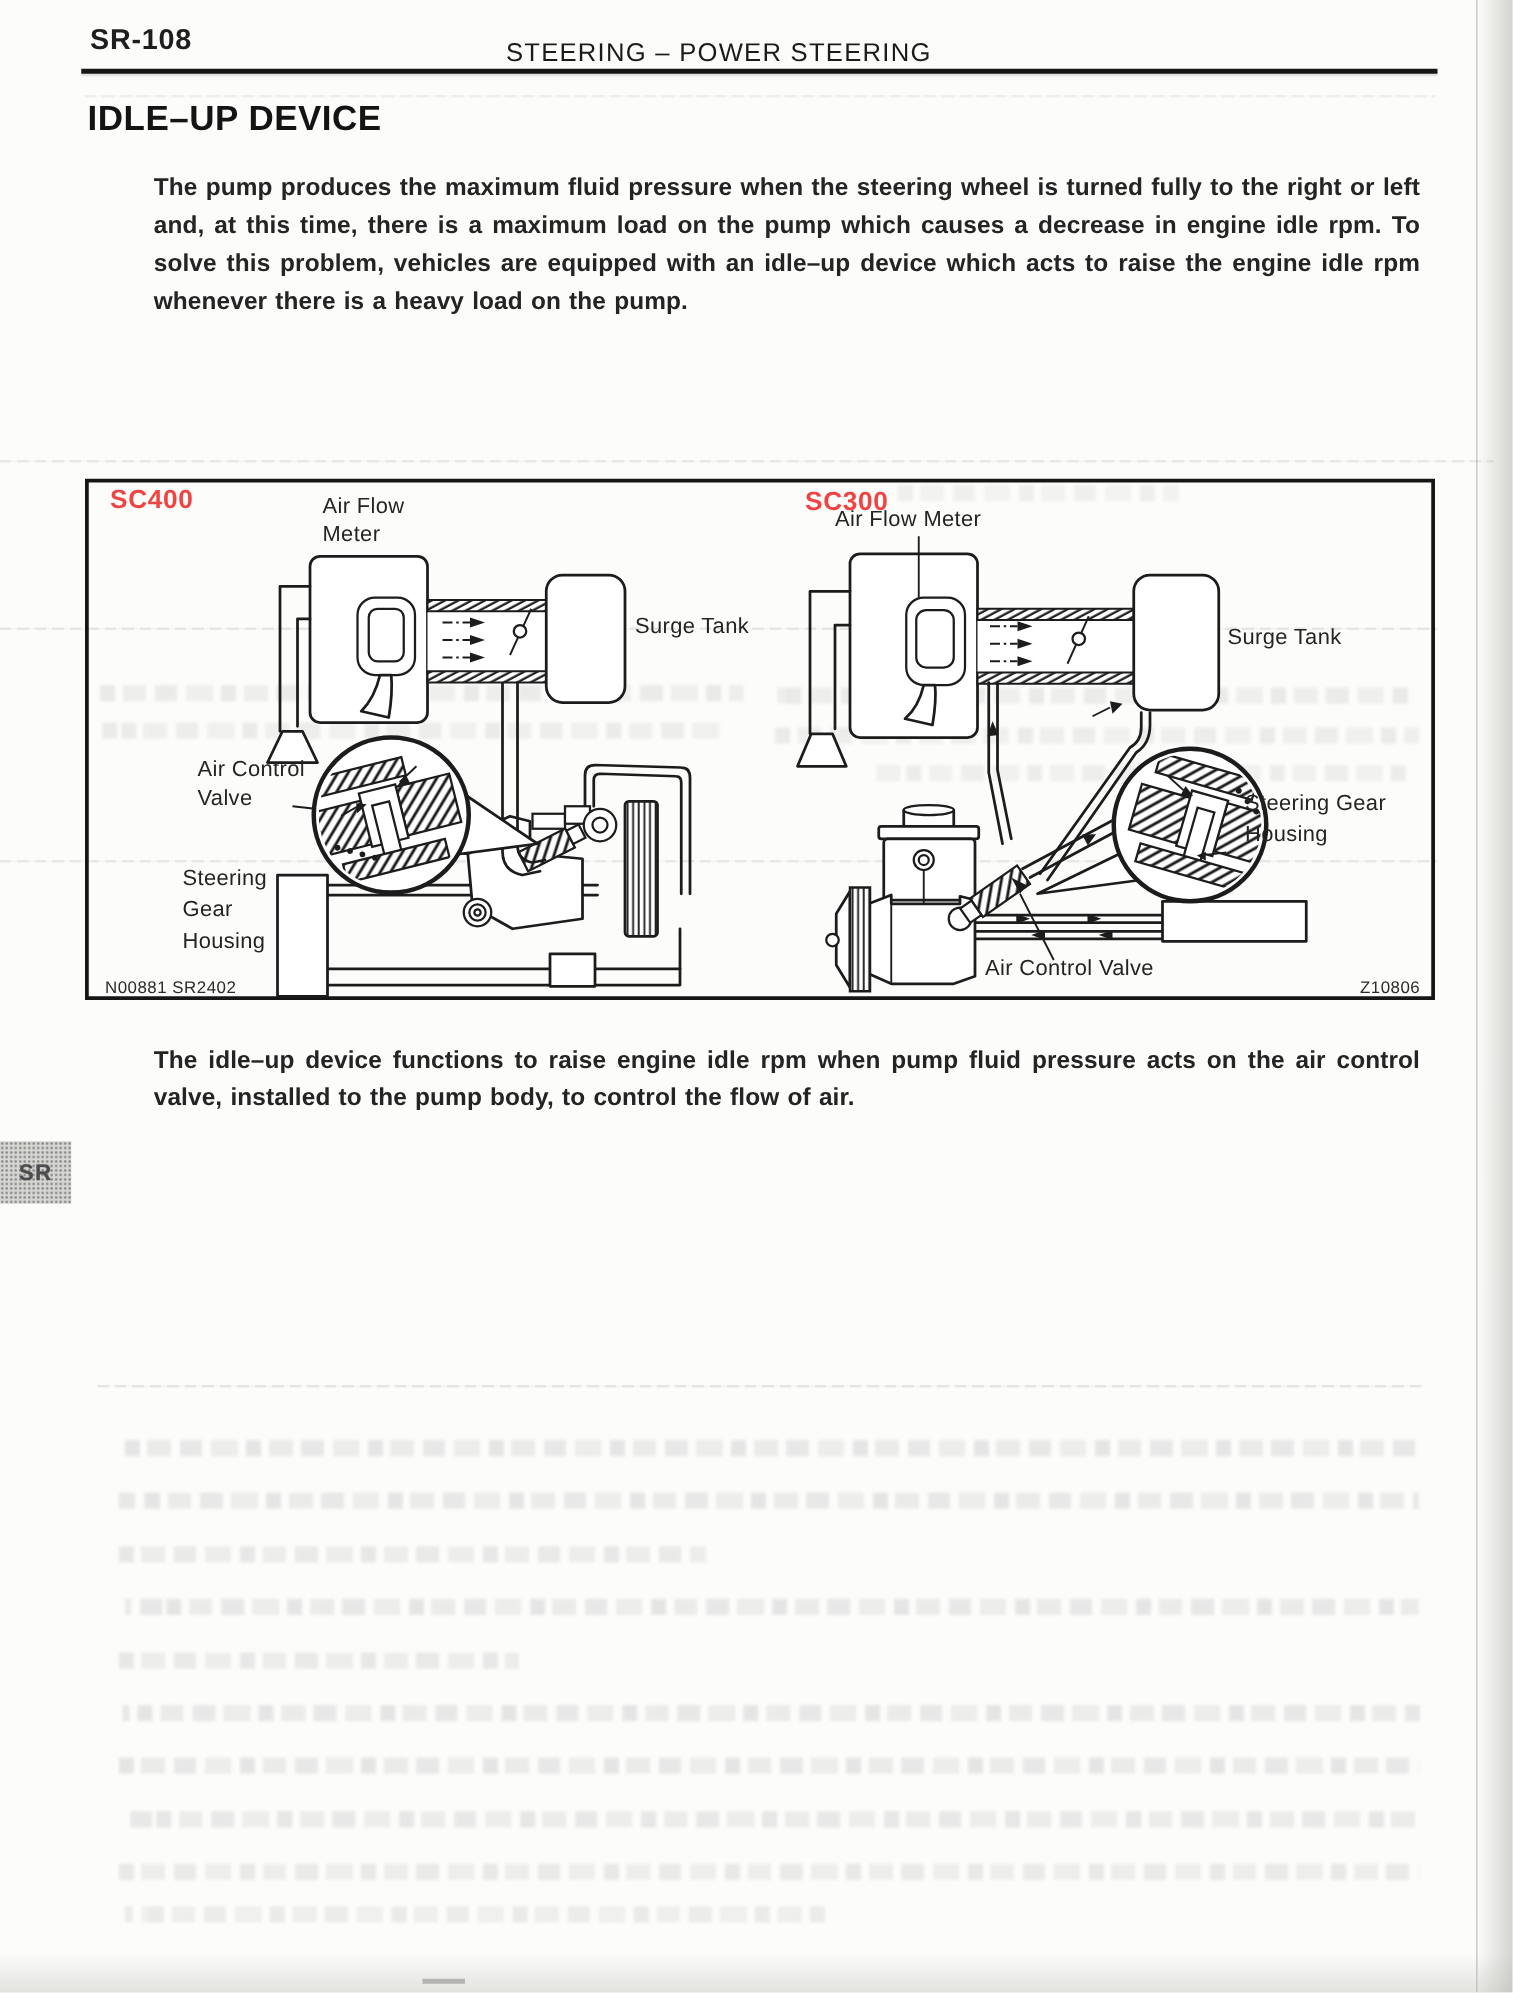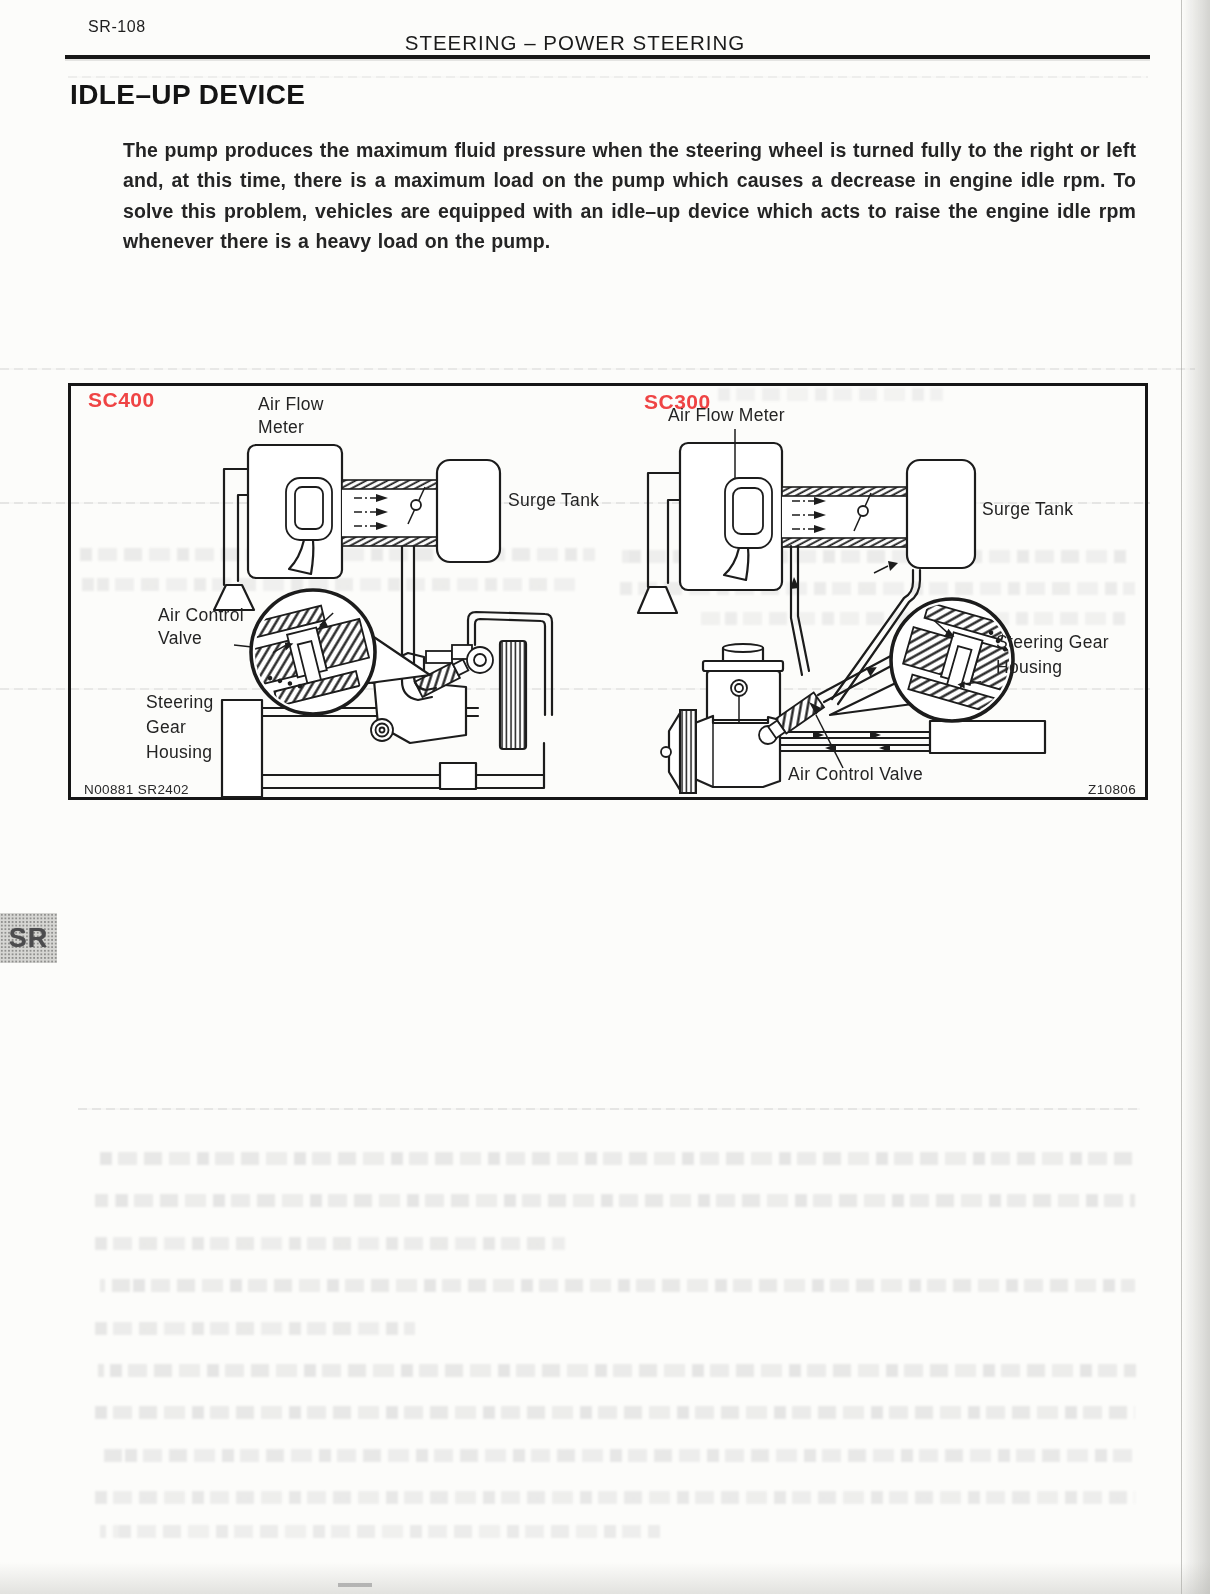--- a/index.html
+++ b/index.html
@@ -20,21 +20,21 @@
   }
   .ghost-line{ position:absolute; height:2px; z-index:1;
     background:repeating-linear-gradient(90deg, rgba(110,110,112,.20) 0 9px, rgba(110,110,112,.05) 9px 14px); }
   .scan-edge-right{ position:absolute; top:0; left:1181px; width:29px; height:1594px; z-index:6;
     background:linear-gradient(to right, rgba(180,180,176,0), rgba(168,168,163,.5));
     border-left:1px solid rgba(130,130,128,.18); }
   .scan-edge-bottom{ position:absolute; left:0; top:1562px; width:1210px; height:32px; z-index:6;
     background:linear-gradient(to bottom, rgba(185,185,181,0), rgba(178,178,173,.35)); }
   .scan-mark{ position:absolute; z-index:1; background:rgba(95,95,100,.45); filter:blur(.6px); }
   
-  .pagenum{ position:absolute; left:88px; top:18px; font-size:16px; font-weight:400;
+  .pagenum{ position:absolute; left:72px; top:18px; font-size:23px; font-weight:700;
     letter-spacing:.6px; color:#1e1e1e; z-index:3; }
   .sectitle{ position:absolute; left:0; top:31px; width:1150px; text-align:center;
     font-size:20.5px; font-weight:400; letter-spacing:1px; color:#1b1b1b; z-index:3; }
   .hrule{ position:absolute; left:65px; top:55px; width:1085px; height:4px; background:#171717; z-index:3;
     box-shadow:0 2px 0 rgba(60,60,60,.12); }
   .h1{ position:absolute; left:70px; top:79px; font-size:28px; font-weight:700;
     letter-spacing:.4px; color:#141414; z-index:3; }
   
   .bodytext{ position:absolute; left:123px; width:1013px; z-index:3;
     font-size:19.5px; line-height:30.4px; font-weight:600; letter-spacing:.1px;
@@ -49,21 +49,21 @@
   .lbl span{ display:block; }
   .model{ font-weight:700; font-size:21px; letter-spacing:.5px; color:#ef4444; }
   .lh25{ line-height:25px; }
   .code{ font-size:13.5px; letter-spacing:.4px; color:#2a2a2a; }
   
   .srtab{ position:absolute; left:0; top:913px; width:57px; height:50px; z-index:4;
     background-color:#d6d6d3;
     background-image:radial-gradient(circle, rgba(120,120,118,.75) 0.9px, rgba(120,120,118,0) 1.15px);
     background-size:3.6px 3.6px;
     display:flex; align-items:center; justify-content:center;
-    font-size:27px; font-weight:700; letter-spacing:1px; color:#4c4c4e;
+    font-size:18px; font-weight:700; letter-spacing:1px; color:#4c4c4e;
     text-shadow:0 0 1px rgba(70,70,70,.5); }
   
   .ln{ fill:none; stroke:#1c1c1c; stroke-width:2.2; stroke-linecap:round; stroke-linejoin:round; }
   .lnw{ fill:#ffffff; stroke:#1c1c1c; stroke-width:2.2; stroke-linejoin:round; }
   .lnthin{ fill:none; stroke:#1c1c1c; stroke-width:1.5; }
   .wht{ fill:#ffffff; stroke:#1c1c1c; stroke-width:1.8; }
   .fillk{ fill:#1c1c1c; stroke:none; }
   .hatched{ fill:url(#hatch); stroke:#1c1c1c; stroke-width:1.8; }
 </style>
 </head>
@@ -326,18 +326,21 @@
   <div class="lbl model" style="left:620px;top:390px;margin-left:24px;">SC300</div>
   <div class="lbl" style="left:668px;top:404px;">Air Flow Meter</div>
   <div class="lbl" style="left:982px;top:498px;">Surge Tank</div>
   <div class="lbl lh25" style="left:996px;top:630px;">
     <span>Steering Gear</span>
     <span>Housing</span>
   </div>
   <div class="lbl" style="left:788px;top:763px;">Air Control Valve</div>
   <div class="lbl code" style="left:1088px;top:778px;">Z10806</div>
 
+  <div class="bodytext" style="top:833px;">
+    <p>The idle–up device functions to raise engine idle rpm when pump fluid pressure acts on the air control valve, installed to the pump body, to control the flow of air.</p>
+  </div>
 
   <div class="srtab">SR</div>
 
   <div class="scan-edge-right"></div>
   <div class="scan-edge-bottom"></div>
 </div>
 
 </body></html>

